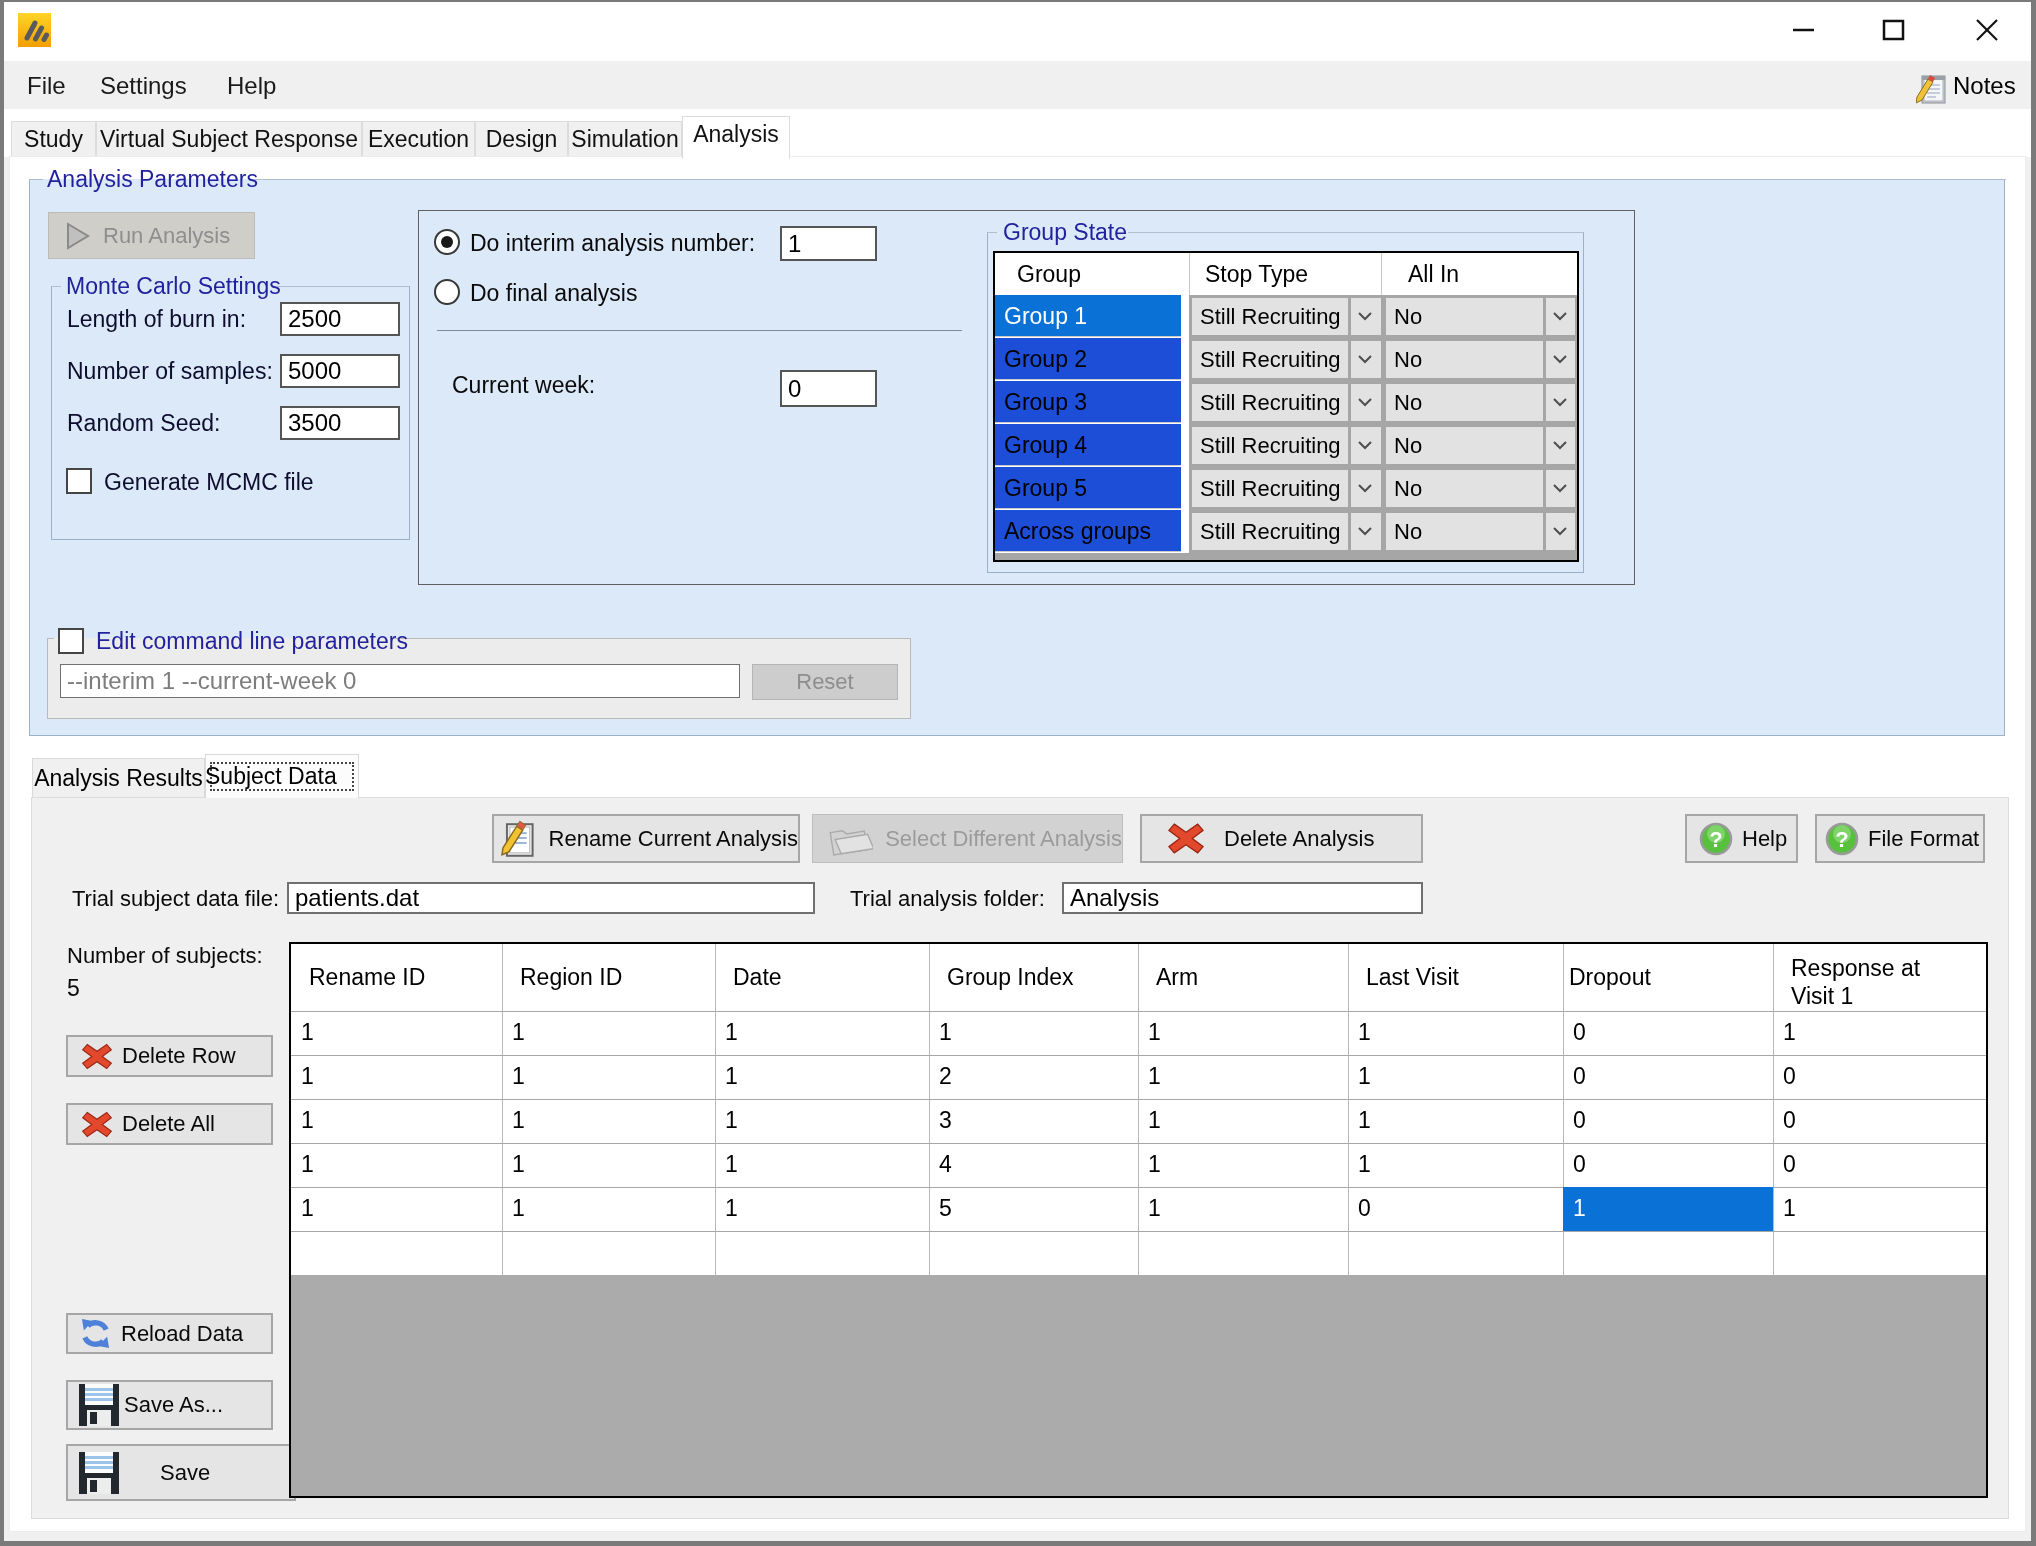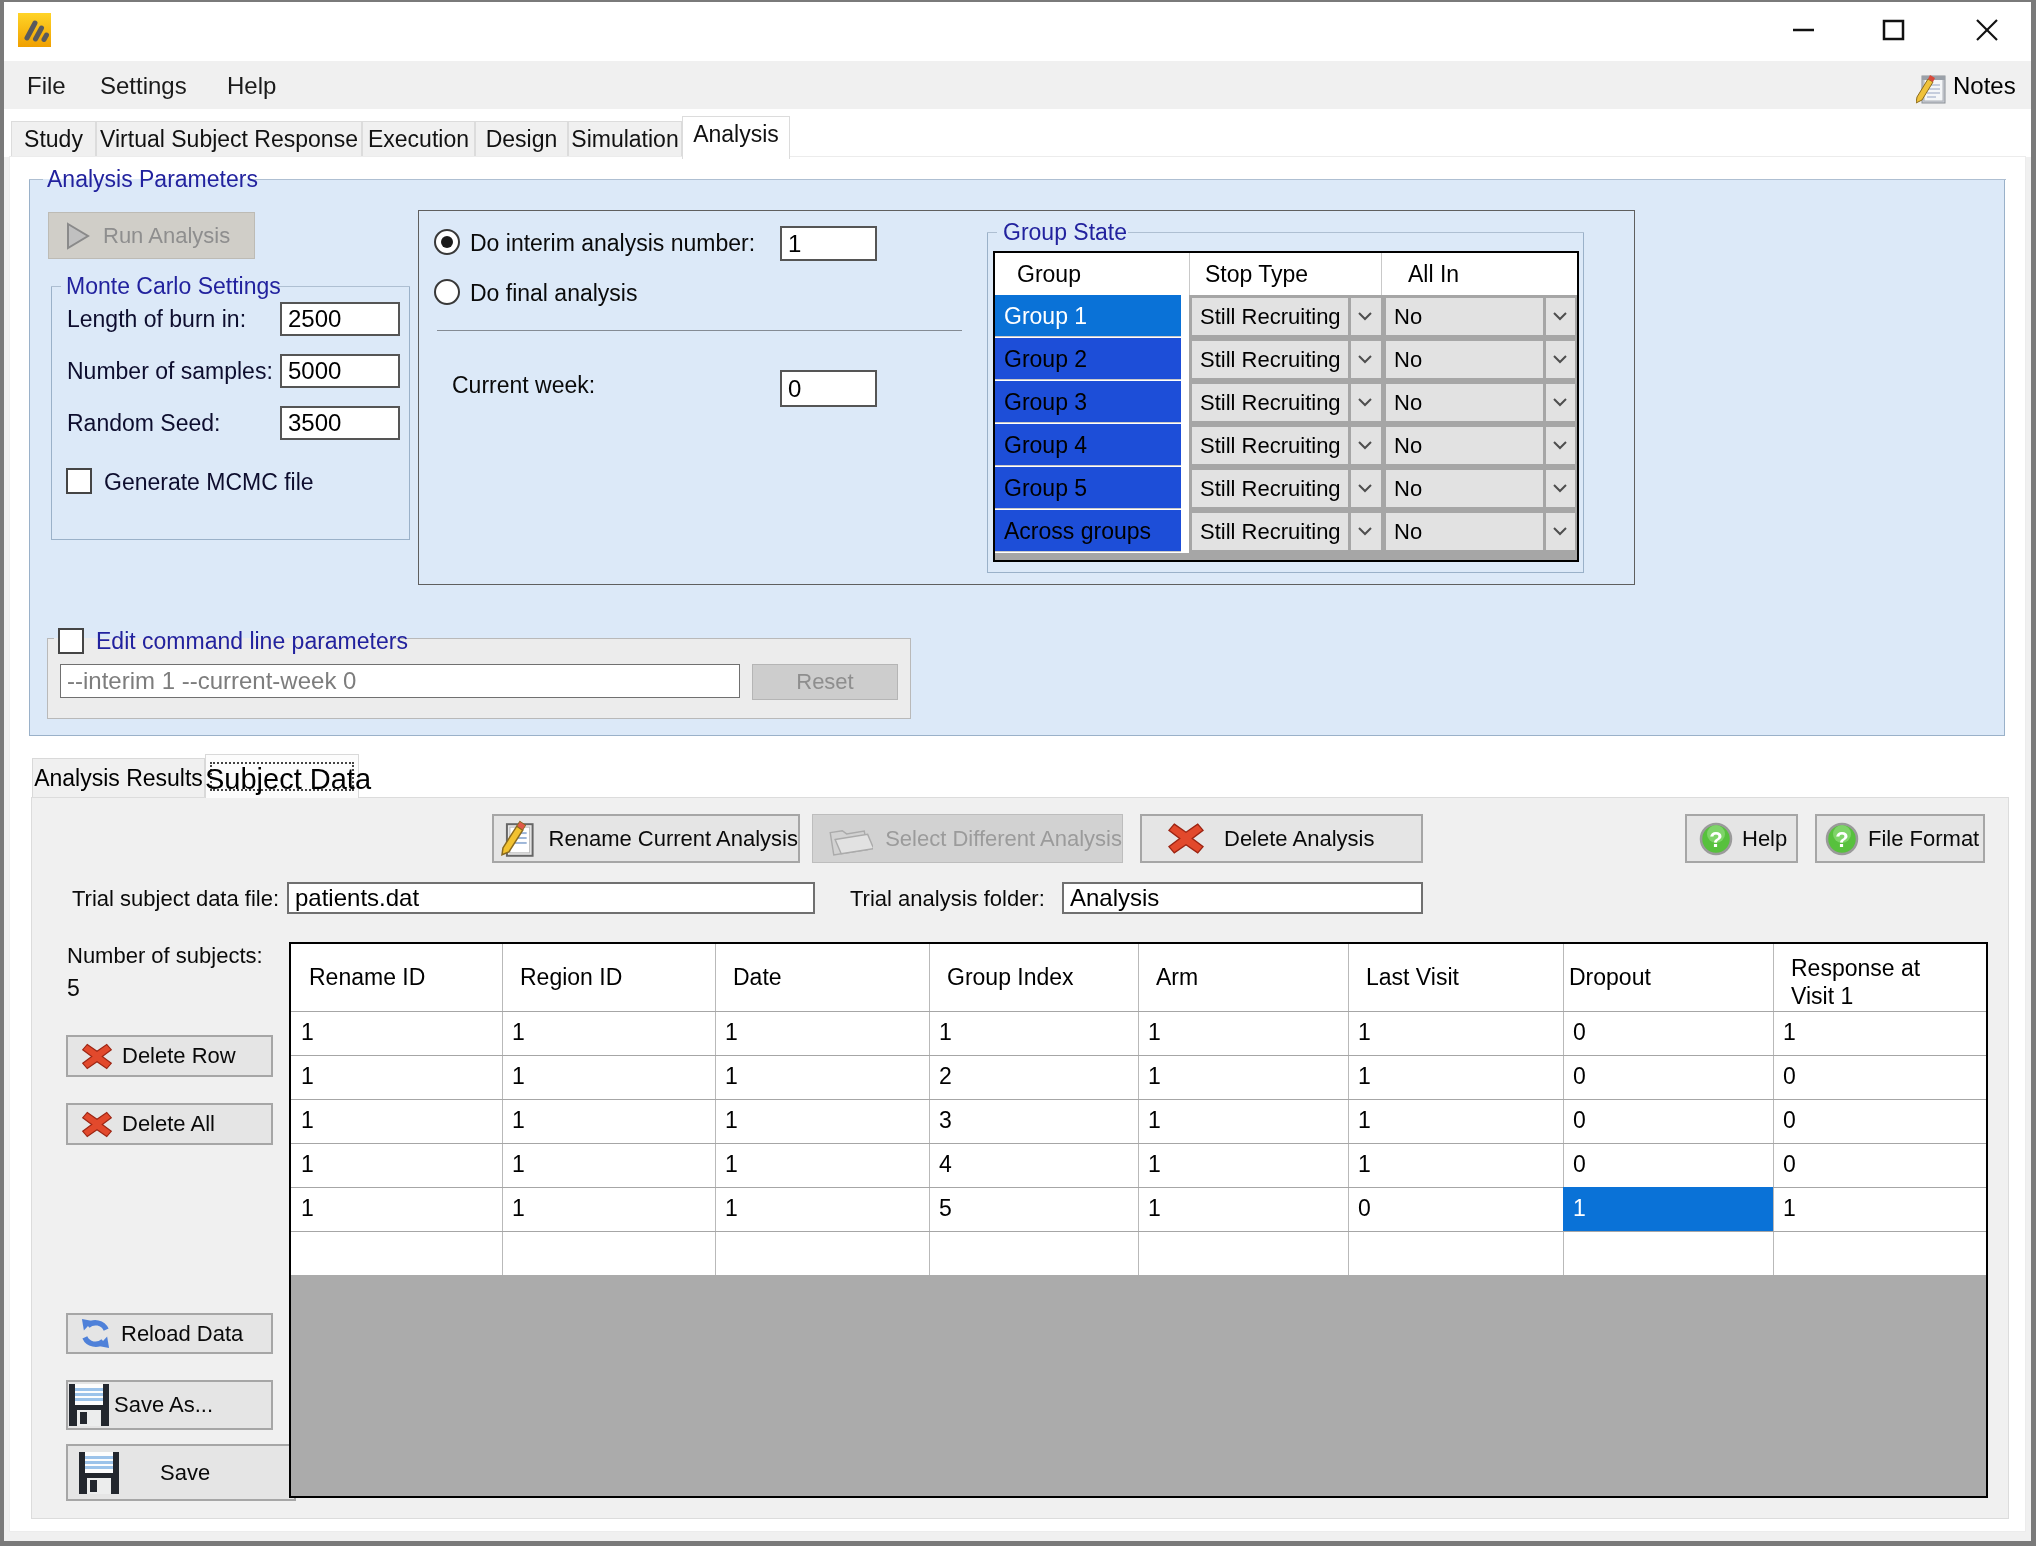--- a/index.html
+++ b/index.html
@@ -241,21 +241,21 @@
   <div class="abs" style="left:47px;top:638px;width:7px;height:1px;background:#b9b9b9"></div>
   <div class="abs" style="left:392px;top:638px;width:519px;height:1px;background:#b9b9b9"></div>
   <div class="abs" style="left:58px;top:628px;width:26px;height:26px;background:#fff;border:2px solid #454545"></div>
   <label class="gbt" style="left:96px;top:628px">Edit command line parameters</label>
   <div class="tbox" style="left:60px;top:664px;width:680px;height:34px;border:1px solid #707070;color:#7d7d7d">--interim 1 --current-week 0</div>
   <div class="btn" style="left:752px;top:664px;width:146px;height:36px;background:#cdcdcd;border:1px solid #b5b5b5;color:#8e8e8e">Reset</div>
 
   <div class="abs" style="left:32px;top:758px;width:173px;height:39px;background:#f0f0f0;border:1px solid #d9d9d9;border-bottom:none;text-align:center;line-height:38px;font-size:23px;white-space:nowrap;overflow:hidden">Analysis Results</div>
   <div class="abs" style="left:205px;top:754px;width:154px;height:44px;background:#fcfcfc;border:1px solid #d9d9d9;border-bottom:none;z-index:4"></div>
   <div class="abs" style="left:210px;top:762px;width:144px;height:29px;border:2px dotted #444;z-index:5"></div>
-  <div class="abs" style="left:205px;top:763px;width:138px;text-align:center;font-size:29px;white-space:nowrap;z-index:6">Subject Data</div>
+  <div class="abs" style="left:205px;top:763px;width:138px;font-size:23px;white-space:nowrap;z-index:6">Subject Data</div>
 
   <div class="abs" id="lowpanel" style="left:31px;top:797px;width:1978px;height:722px;background:#f0f0f0;border:1px solid #dcdcdc"></div>
 
   <div class="btn" style="left:492px;top:814px;width:308px;height:49px;justify-content:flex-start;padding-left:7px">
     <svg width="36" height="38" viewBox="0 0 36 38" style="margin-right:12px">
       <rect x="6" y="4" width="26" height="32" fill="#e8e8e8" stroke="#666" stroke-width="2"></rect>
       <rect x="9" y="7" width="20" height="26" fill="#fff" stroke="#bbb" stroke-width="1"></rect>
       <line x1="12" y1="13" x2="26" y2="13" stroke="#9db6d8" stroke-width="2"></line>
       <line x1="12" y1="18" x2="26" y2="18" stroke="#9db6d8" stroke-width="2"></line>
       <line x1="12" y1="23" x2="26" y2="23" stroke="#9db6d8" stroke-width="2"></line>
@@ -318,21 +318,21 @@
   </div>
   <div class="btn" style="left:66px;top:1313px;width:207px;height:41px;justify-content:flex-start;padding-left:12px">
     <svg width="31" height="31" viewBox="0 0 32 32" style="margin-right:10px">
       <path d="M27 12 A12 12 0 0 0 8 8" fill="none" stroke="#4f81d9" stroke-width="5.5"></path>
       <path d="M2 1 L13 3 L4 13 Z" fill="#4f81d9"></path>
       <path d="M5 20 A12 12 0 0 0 24 24" fill="none" stroke="#4f81d9" stroke-width="5.5"></path>
       <path d="M30 31 L19 29 L28 19 Z" fill="#4f81d9"></path>
     </svg>
     Reload Data
   </div>
-  <div class="btn" style="left:66px;top:1380px;width:207px;height:50px;justify-content:flex-start;padding-left:0">
+  <div class="btn" style="left:66px;top:1380px;width:207px;height:50px;justify-content:flex-start;padding-left:10px">
     <svg width="42" height="44" viewBox="0 0 42 44" style="margin-right:4px">
       <path d="M1 1 L41 1 L41 43 L1 43 Z" fill="#23272e"></path>
       <rect x="7" y="1" width="28" height="21" fill="#fdfdfd"></rect>
       <rect x="7" y="5" width="28" height="3" fill="#9cc3ea"></rect>
       <rect x="7" y="10" width="28" height="3" fill="#9cc3ea"></rect>
       <rect x="7" y="15" width="28" height="3" fill="#9cc3ea"></rect>
       <path d="M9 27 L33 27 L33 43 L9 43 Z" fill="#eceded"></path>
       <rect x="12" y="29" width="7" height="12" fill="#23272e"></rect>
     </svg>
     Save As...

